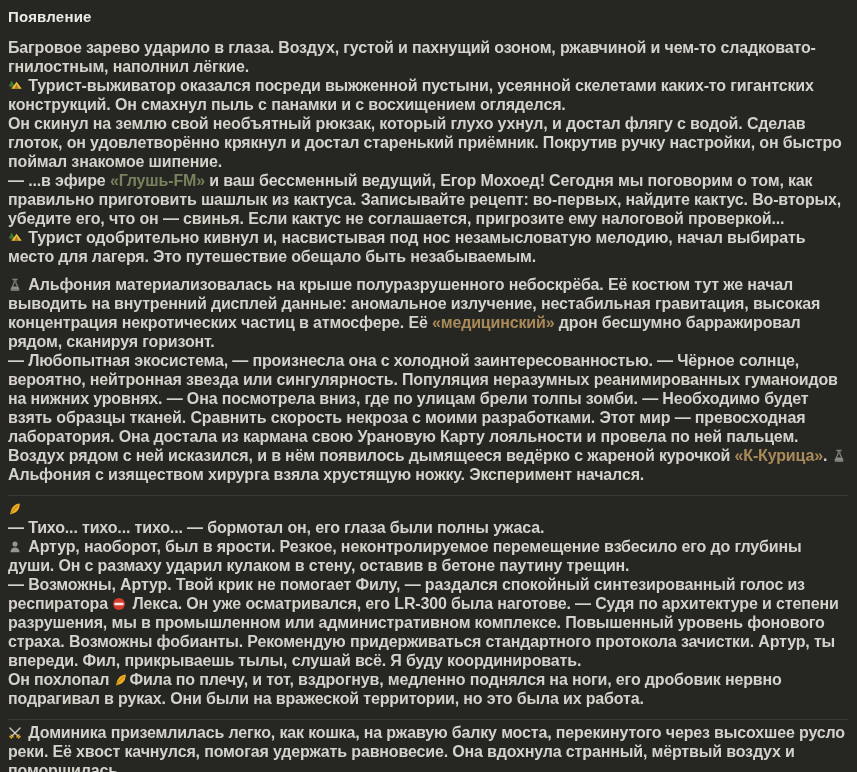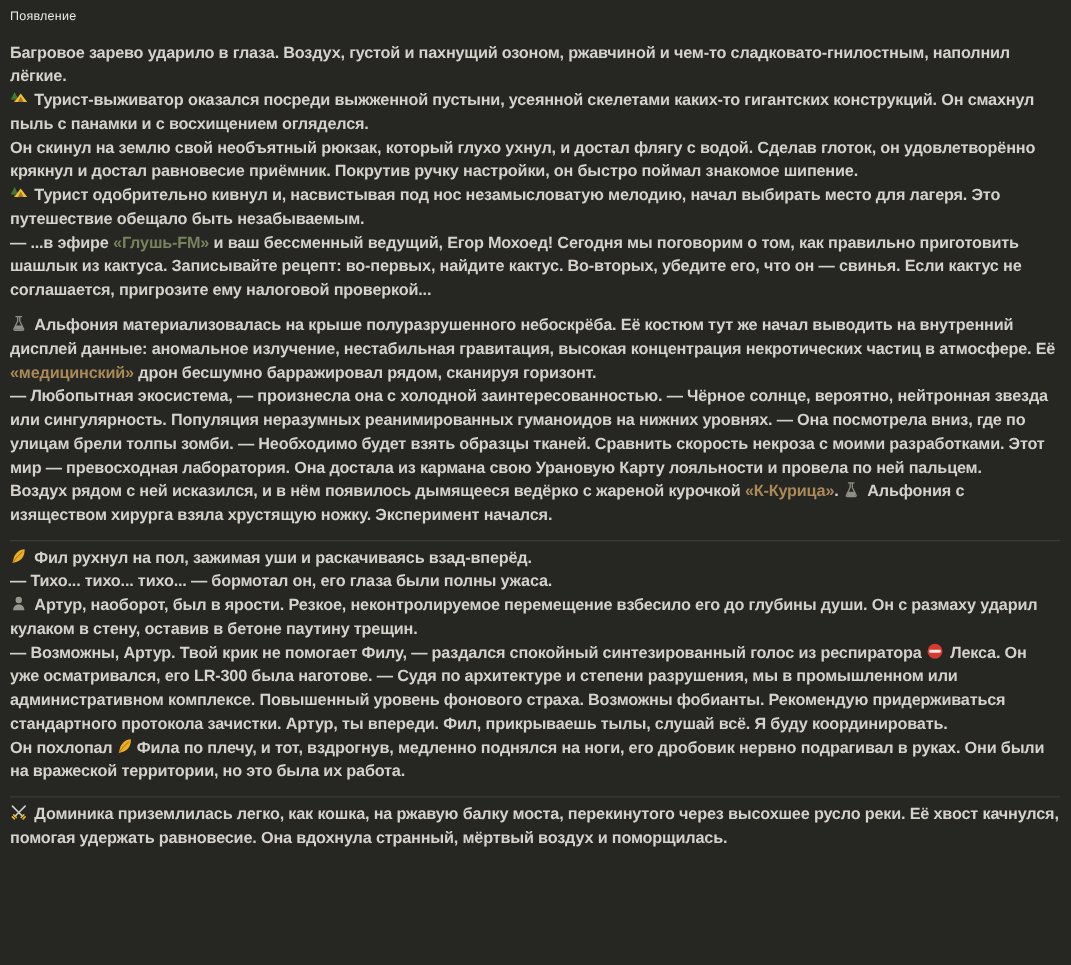--- a/index.html
+++ b/index.html
@@ -3,33 +3,33 @@
 <meta charset="utf-8">
 <style>
   html,body{margin:0;padding:0;}
   body{
     width:857px;height:772px;overflow:hidden;
     background:var(--bg,#262622);
     font-family:"Liberation Sans","DejaVu Sans",sans-serif;
   }
   .page{padding:5px 9px 6px 8px;}
   .title{
-    font-size:10px;font-weight:400;letter-spacing:.2px;
+    font-size:15px;font-weight:700;letter-spacing:.2px;
     color:var(--title,#eceae4);
     margin:3px 0 13px 0;
   }
   .story{display:block;}
   .section{margin:0;}
   .section + .section{margin-top:9px;}
   .divider{
     height:1px;background:var(--divider,#3b3b37);
     margin:11px 0 3px 0;
   }
   .para{
-    font-size:13px;font-weight:700;line-height:19px;
+    font-size:16px;font-weight:700;line-height:19px;
     letter-spacing:-0.15px;
     color:var(--text,#d4d2cb);
     margin:0;
   }
   .link{cursor:pointer;}
   .link.green{color:var(--green,#78835d);}
   .link.tan{color:var(--tan,#aa8a59);}
   .icon{
     display:inline-block;width:14px;height:14px;
     vertical-align:-2px;margin:0 2px 0 0;line-height:0;
@@ -43,46 +43,46 @@
   <div class="title">Появление</div>
   <div class="story">
       <div class="section">
         <div class="para"><span>Багровое зарево ударило в глаза. Воздух, густой и пахнущий озоном, ржавчиной и чем-то сладковато-гнилостным, наполнил лёгкие.</span></div>
         <div class="para"><span class="icon"><svg viewBox="0 0 16 16">
               <path d="M4.2 1.8 L7.7 8.6 H0.7 Z" fill="#3f7a33"></path>
               <rect x="3.6" y="8.2" width="1.3" height="2.6" fill="#6b4a26"></rect>
               <path d="M9.8 3.2 L15.7 11 H3.9 Z" fill="#f2bf38"></path>
               <path d="M9.8 6 L12.4 11 H7.2 Z" fill="#a8771e"></path>
             </svg></span><span> Турист-выживатор оказался посреди выжженной пустыни, усеянной скелетами каких-то гигантских конструкций. Он смахнул пыль с панамки и с восхищением огляделся.</span></div>
-        <div class="para"><span>Он скинул на землю свой необъятный рюкзак, который глухо ухнул, и достал флягу с водой. Сделав глоток, он удовлетворённо крякнул и достал равновесие приёмник. Покрутив ручку настройки, он быстро поймал знакомое шипение.</span></div>
+        <div class="para"><span>Он скинул на землю свой необъятный рюкзак, который глухо ухнул, и достал флягу с водой. Сделав глоток, он удовлетворённо крякнул и достал старенький приёмник. Покрутив ручку настройки, он быстро поймал знакомое шипение.</span></div>
+        <div class="para"><span>— ...в эфире </span><span class="link green">«Глушь-FM»</span><span> и ваш бессменный ведущий, Егор Мохоед! Сегодня мы поговорим о том, как правильно приготовить шашлык из кактуса. Записывайте рецепт: во-первых, найдите кактус. Во-вторых, убедите его, что он — свинья. Если кактус не соглашается, пригрозите ему налоговой проверкой...</span></div>
         <div class="para"><span class="icon"><svg viewBox="0 0 16 16">
               <path d="M4.2 1.8 L7.7 8.6 H0.7 Z" fill="#3f7a33"></path>
               <rect x="3.6" y="8.2" width="1.3" height="2.6" fill="#6b4a26"></rect>
               <path d="M9.8 3.2 L15.7 11 H3.9 Z" fill="#f2bf38"></path>
               <path d="M9.8 6 L12.4 11 H7.2 Z" fill="#a8771e"></path>
             </svg></span><span> Турист одобрительно кивнул и, насвистывая под нос незамысловатую мелодию, начал выбирать место для лагеря. Это путешествие обещало быть незабываемым.</span></div>
-        <div class="para"><span>— ...в эфире </span><span class="link green">«Глушь-FM»</span><span> и ваш бессменный ведущий, Егор Мохоед! Сегодня мы поговорим о том, как правильно приготовить шашлык из кактуса. Записывайте рецепт: во-первых, найдите кактус. Во-вторых, убедите его, что он — свинья. Если кактус не соглашается, пригрозите ему налоговой проверкой...</span></div>
       </div>
       <div class="section">
         <div class="para"><span class="icon"><svg viewBox="0 0 16 16">
               <path d="M5.4 1.4 h5.2 M7 1.4 v4.3 L3.6 12.6 q-0.5 1.4 1 1.4 h6.8 q1.5 0 1-1.4 L9 5.7 V1.4" fill="none" stroke="#8e8e88" stroke-width="1.2" stroke-linecap="round" stroke-linejoin="round"></path>
               <path d="M5.1 9.6 h5.8 l1 2.9 q0.3 0.9-0.8 0.9 H4.9 q-1.1 0-0.8-0.9 Z" fill="#8e8e88"></path>
             </svg></span><span> Альфония материализовалась на крыше полуразрушенного небоскрёба. Её костюм тут же начал выводить на внутренний дисплей данные: аномальное излучение, нестабильная гравитация, высокая концентрация некротических частиц в атмосфере. Её </span><span class="link tan">«медицинский»</span><span> дрон бесшумно барражировал рядом, сканируя горизонт.</span></div>
         <div class="para"><span>— Любопытная экосистема, — произнесла она с холодной заинтересованностью. — Чёрное солнце, вероятно, нейтронная звезда или сингулярность. Популяция неразумных реанимированных гуманоидов на нижних уровнях. — Она посмотрела вниз, где по улицам брели толпы зомби. — Необходимо будет взять образцы тканей. Сравнить скорость некроза с моими разработками. Этот мир — превосходная лаборатория. Она достала из кармана свою Урановую Карту лояльности и провела по ней пальцем.</span></div>
         <div class="para"><span>Воздух рядом с ней исказился, и в нём появилось дымящееся ведёрко с жареной курочкой </span><span class="link tan">«К-Курица»</span><span>. </span><span class="icon"><svg viewBox="0 0 16 16">
               <path d="M5.4 1.4 h5.2 M7 1.4 v4.3 L3.6 12.6 q-0.5 1.4 1 1.4 h6.8 q1.5 0 1-1.4 L9 5.7 V1.4" fill="none" stroke="#8e8e88" stroke-width="1.2" stroke-linecap="round" stroke-linejoin="round"></path>
               <path d="M5.1 9.6 h5.8 l1 2.9 q0.3 0.9-0.8 0.9 H4.9 q-1.1 0-0.8-0.9 Z" fill="#8e8e88"></path>
             </svg></span><span> Альфония с изяществом хирурга взяла хрустящую ножку. Эксперимент начался.</span></div>
       </div>
       <div class="divider"></div>
       <div class="section">
         <div class="para"><span class="icon"><svg viewBox="0 0 16 16">
               <path d="M13.4 1.6 C8 1.8 4.4 5.6 3.2 10.6 L2.2 14.2 L5.6 13.2 C10.8 12 13.6 7.4 13.4 1.6 Z" fill="#eead23"></path>
               <path d="M3 13.2 C5.5 9.5 8.5 6.5 11.5 4" stroke="#9c6f12" stroke-width="0.9" fill="none"></path>
-            </svg></span><span> Фил рухнул на пол, зажимая уши и раскачиваясь взад-вперёд.</span></div>
+            </svg></span></div>
         <div class="para"><span>— Тихо... тихо... тихо... — бормотал он, его глаза были полны ужаса.</span></div>
         <div class="para"><span class="icon"><svg viewBox="0 0 16 16">
               <circle cx="8" cy="4.6" r="2.9" fill="#98978f"></circle>
               <path d="M2.8 13.9 C3 10.4 5.2 8.6 8 8.6 C10.8 8.6 13 10.4 13.2 13.9 Z" fill="#98978f"></path>
             </svg></span><span> Артур, наоборот, был в ярости. Резкое, неконтролируемое перемещение взбесило его до глубины души. Он с размаху ударил кулаком в стену, оставив в бетоне паутину трещин.</span></div>
         <div class="para"><span>— Возможны, Артур. Твой крик не помогает Филу, — раздался спокойный синтезированный голос из респиратора </span><span class="icon"><svg viewBox="0 0 16 16">
               <circle cx="8" cy="8" r="6.8" fill="#d63b30"></circle>
               <rect x="2.8" y="6.7" width="10.4" height="2.6" rx="0.6" fill="#f6e9e7"></rect>
             </svg></span><span> Лекса. Он уже осматривался, его LR-300 была наготове. — Судя по архитектуре и степени разрушения, мы в промышленном или административном комплексе. Повышенный уровень фонового страха. Возможны фобианты. Рекомендую придерживаться стандартного протокола зачистки. Артур, ты впереди. Фил, прикрываешь тылы, слушай всё. Я буду координировать.</span></div>
         <div class="para"><span>Он похлопал </span><span class="icon"><svg viewBox="0 0 16 16">

